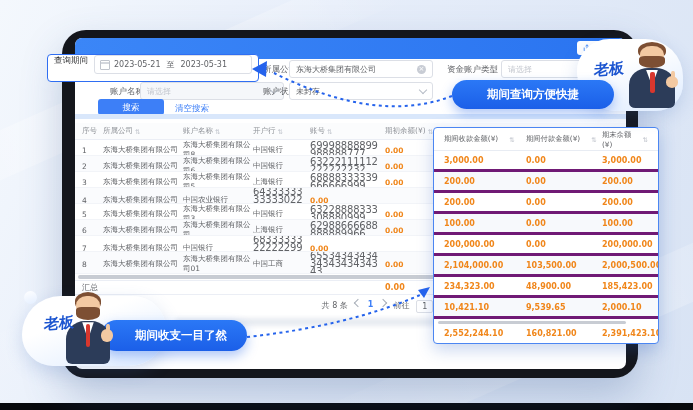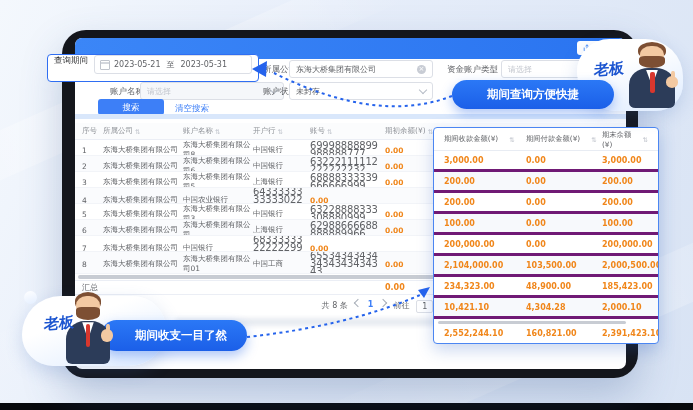--- a/index.html
+++ b/index.html
@@ -351,21 +351,21 @@
           <span>103,500.00</span>
           <span>2,000,500.00</span>
         </div>
         <div class="p-grid p-row">
           <span>234,323.00</span>
           <span>48,900.00</span>
           <span>185,423.00</span>
         </div>
         <div class="p-grid p-row alt">
           <span>10,421.10</span>
-          <span>4,304.28</span>
+          <span>9,539.65</span>
           <span>2,000.10</span>
         </div>
       </div>
     <div class="p-scroll"></div>
     <div class="p-total p-grid">
         <span>2,552,244.10</span>
         <span>160,821.00</span>
         <span>2,391,423.10</span>
       </div>
   </div>

